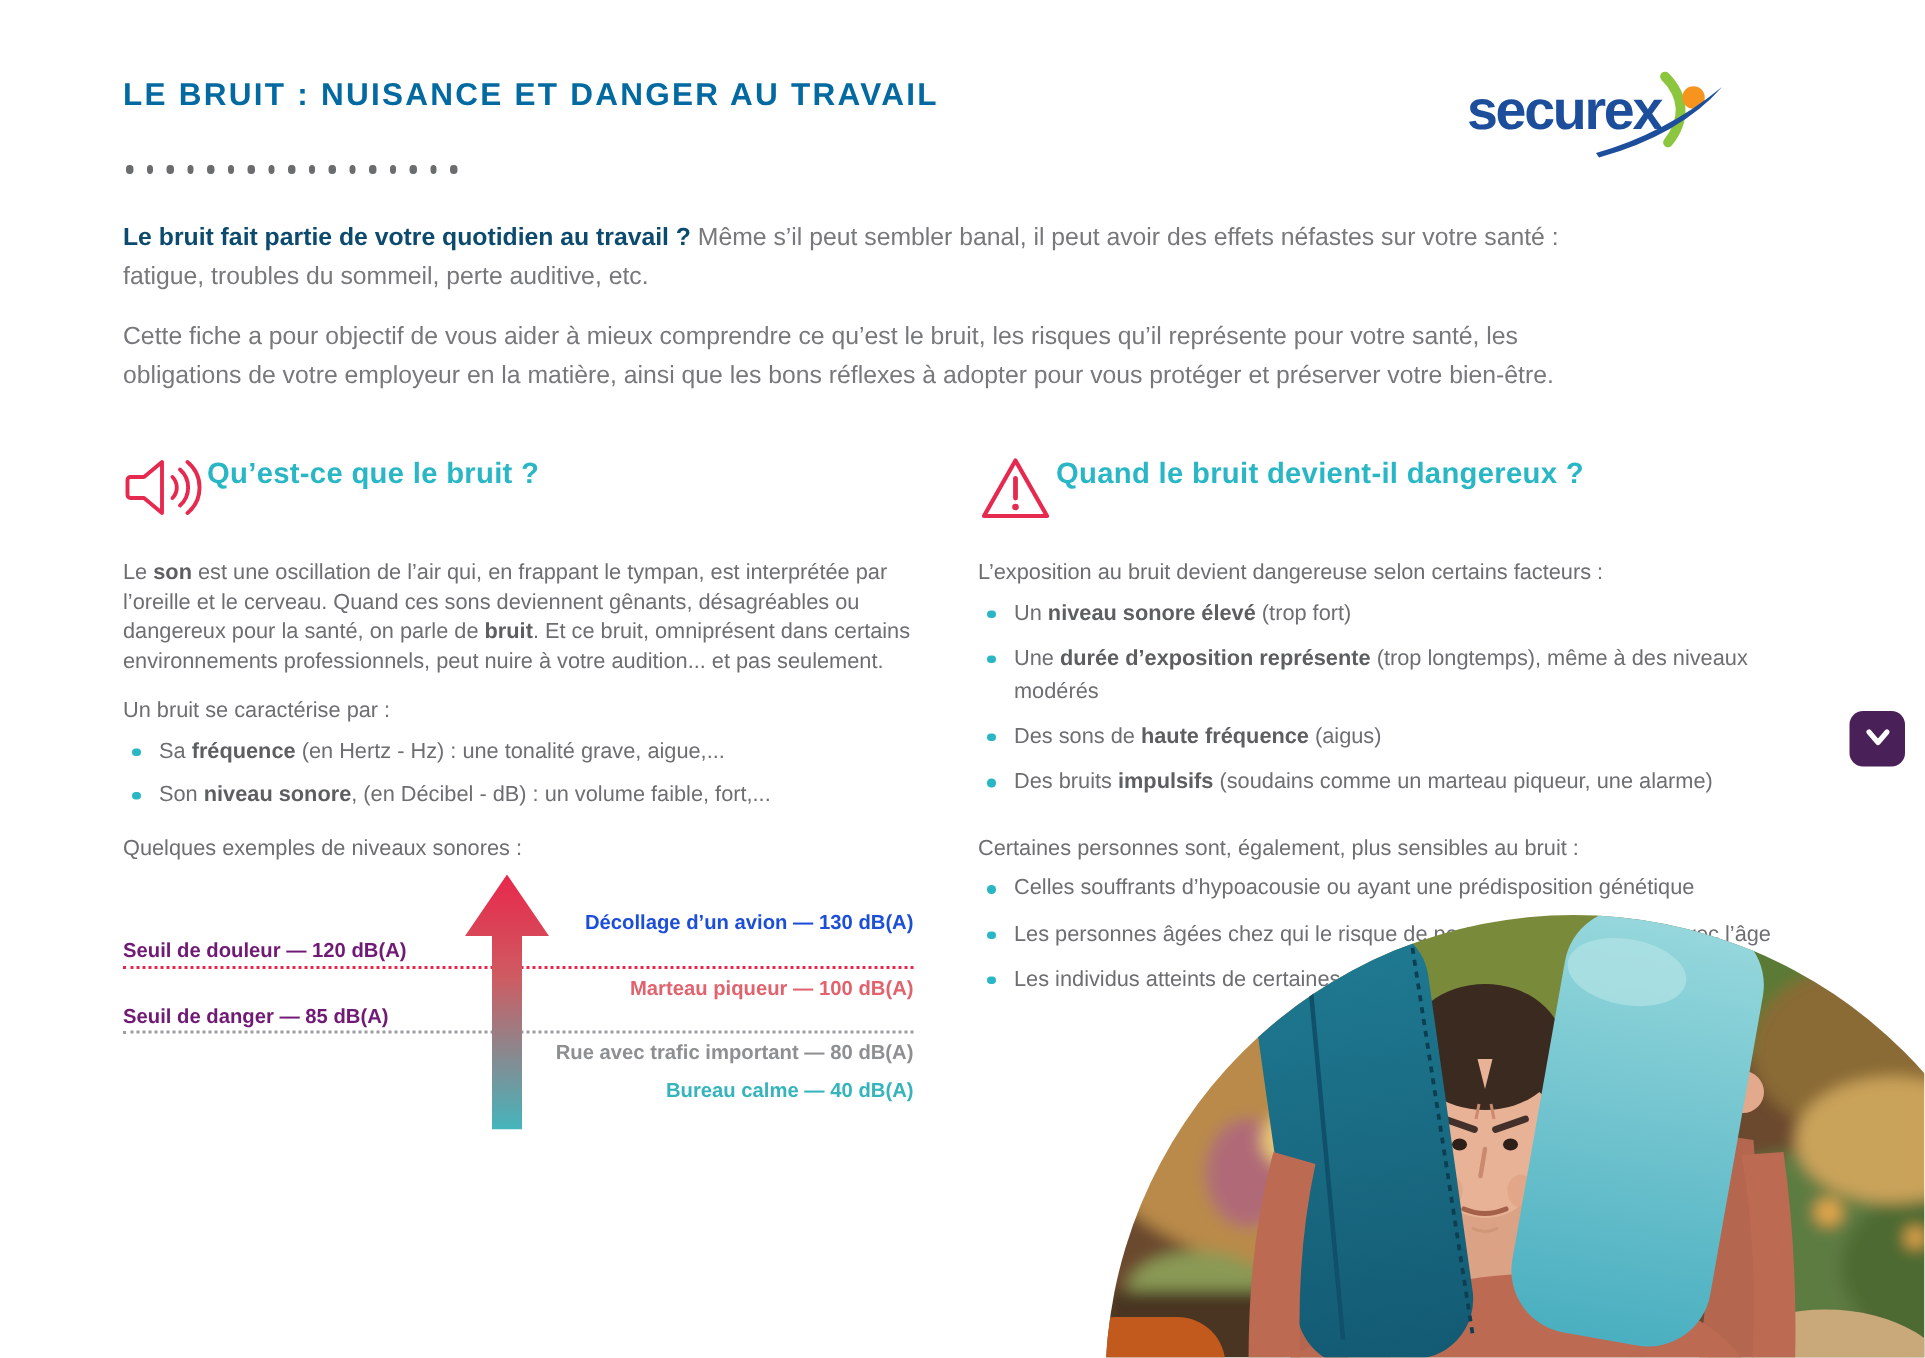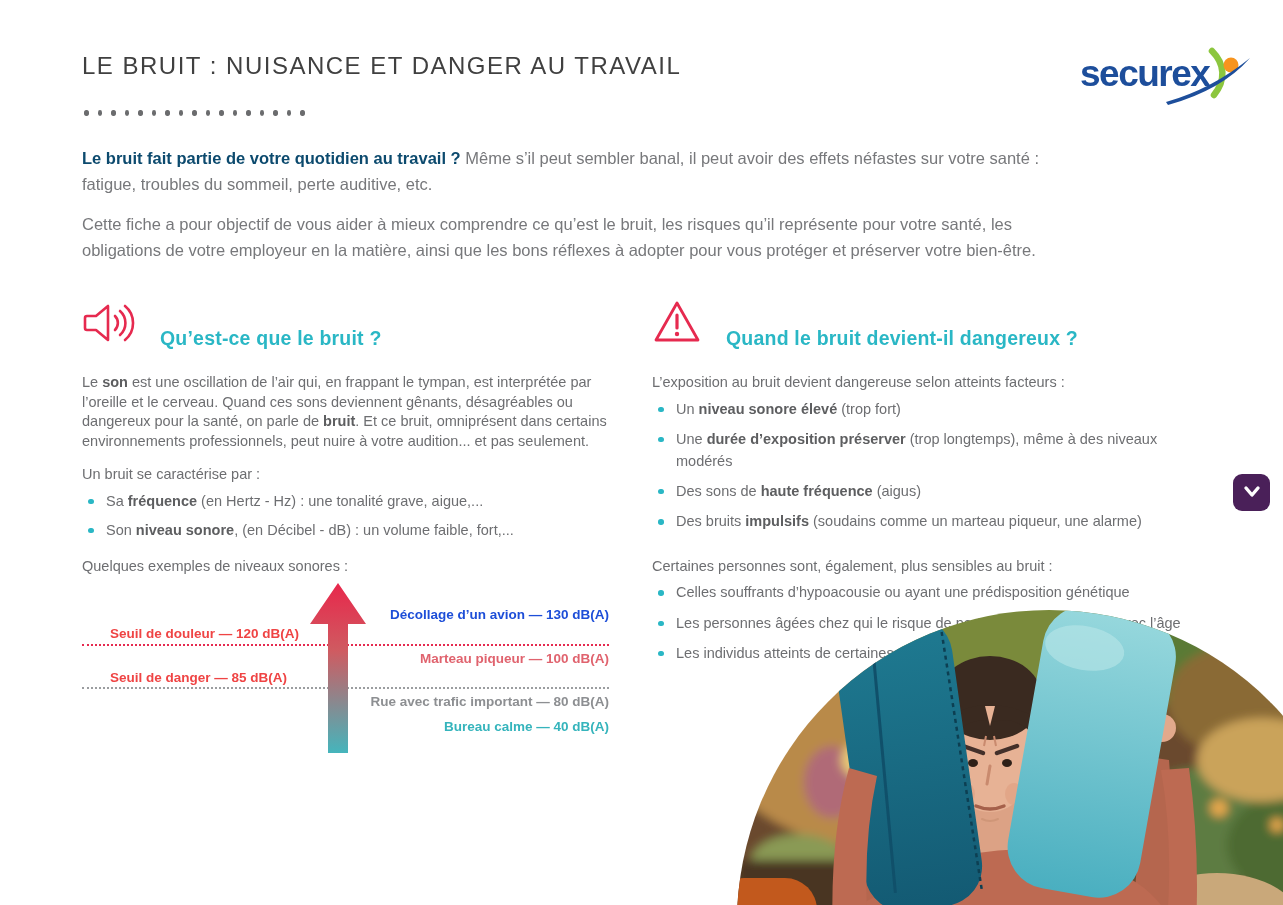--- a/index.html
+++ b/index.html
@@ -5,57 +5,57 @@
   * { margin:0; padding:0; box-sizing:border-box; }
   html,body { background:#ffffff; }
   .page {
     position:relative; width:1283px; height:905px; overflow:hidden;
     background:#ffffff; font-family:"Liberation Sans", sans-serif;
     color:#6d6e71;
   }
   
   .doc-title {
     position:absolute; left:82px; top:52px;
-    font-size:24px; font-weight:400; letter-spacing:1.5px;
-    color:#404040; white-space:nowrap;
+    font-size:21px; font-weight:700; letter-spacing:1.5px;
+    color:#0369a1; white-space:nowrap;
   }
   .title-dots { position:absolute; left:84px; top:110px; display:flex; gap:9px; }
   .title-dots i { width:4.5px; height:5.5px; border-radius:50%; background:#6b6c6e; display:block; }
-  .logo { position:absolute; left:1080px; top:44px; width:172px; height:64px; }
+  .logo { position:absolute; left:978px; top:44px; width:172px; height:64px; }
 
   
   .intro { position:absolute; left:82px; top:146px; width:962px; font-size:16.5px; line-height:1.55; color:#77787b; }
   .intro p { margin-bottom:15px; }
   .intro .lead { font-weight:700; color:#0c4a6e; }
 
   
   .col { position:absolute; top:303px; font-size:14.5px; line-height:1.35; }
   .col-left  { left:82px;  width:527px; }
   .col-right { left:652px; width:565px; }
-  .section-head { display:flex; align-items:flex-end; gap:24px; margin-bottom:22px; height:48px; }
+  .section-head { display:flex; align-items:flex-start; gap:2px; margin-bottom:22px; height:48px; }
   .section-head h2 { color:#2ab7c5; font-size:19.5px; font-weight:600; letter-spacing:.2px; }
   .col p { margin-bottom:14px; }
   .col strong, .note strong { color:#5d5e60; }
   ul.dotlist { list-style:none; margin:0 0 16px 0; }
   ul.dotlist li { position:relative; padding-left:24px; margin-bottom:7px; line-height:1.5; }
   ul.dotlist li::before {
     content:""; position:absolute; left:6px; top:8px;
     width:5.5px; height:5.5px; border-radius:50%; background:#2ab7c5;
   }
   .col-right ul.dotlist li { margin-bottom:8.5px; }
   .mb6 { margin-bottom:6px !important; }
 
   
   .db-diagram { position:relative; width:527px; height:170px; margin:4px 0 18px 0; }
   .db-arrow { position:absolute; left:228px; top:0; }
   .db-line { position:absolute; left:0; width:100%; height:0; border-top:2.5px dotted; }
   .db-line.red  { top:61px;  border-color:#e62a4f; }
   .db-line.gray { top:104px; border-color:#9b9da0; }
   .db-label { position:absolute; font-size:13.5px; font-weight:700; white-space:nowrap; }
-  .db-left  { left:0; color:#ef4444;margin-left:28px; }
+  .db-left  { left:0; color:#701a75; }
   .db-right { right:0; text-align:right; }
   .c-crimson  { color:#1d4ed8; }
   .c-softred  { color:#e0636e; }
   .c-gray     { color:#8d8f92; }
   .c-teal     { color:#35b4bc; }
 
   .note { font-size:13.8px; line-height:1.42; color:#6d6e71; width:527px; }
   .note .note-title { font-weight:700; }
 
   
@@ -167,24 +167,24 @@
       <span>
         <svg width="50" height="46" viewBox="0 0 50 46">
           <path d="M25,4 L46,41 L4,41 Z" fill="none" stroke="#e62a4f" stroke-width="2.8" stroke-linejoin="round"></path>
           <line x1="25" y1="16" x2="25" y2="29" stroke="#e62a4f" stroke-width="3.2" stroke-linecap="round"></line>
           <circle cx="25" cy="35" r="2.2" fill="#e62a4f"></circle>
         </svg>
       </span>
       <h2>Quand le bruit devient-il dangereux ?</h2>
     </div>
 
-    <p class="mb6">L’exposition au bruit devient dangereuse selon atteints facteurs :</p>
+    <p class="mb6">L’exposition au bruit devient dangereuse selon certains facteurs :</p>
     <ul class="dotlist">
       <li>Un <strong>niveau sonore élevé</strong> (trop fort)</li>
-      <li>Une <strong>durée d’exposition préserver</strong> (trop longtemps), même à des niveaux modérés</li>
+      <li>Une <strong>durée d’exposition représente</strong> (trop longtemps), même à des niveaux modérés</li>
       <li>Des sons de <strong>haute fréquence</strong> (aigus)</li>
       <li>Des bruits <strong>impulsifs</strong> (soudains comme un marteau piqueur, une alarme)</li>
     </ul>
 
     <p class="mb6" style="margin-top:24px">Certaines personnes sont, également, plus sensibles au bruit :</p>
     <ul class="dotlist">
       <li>Celles souffrants d’hypoacousie ou ayant une prédisposition génétique</li>
       <li>Les personnes âgées chez qui le risque de perte auditive augmente avec l’âge</li>
       <li>Les individus atteints de certaines pathologies (hypertension, diabète)</li>
     </ul>

